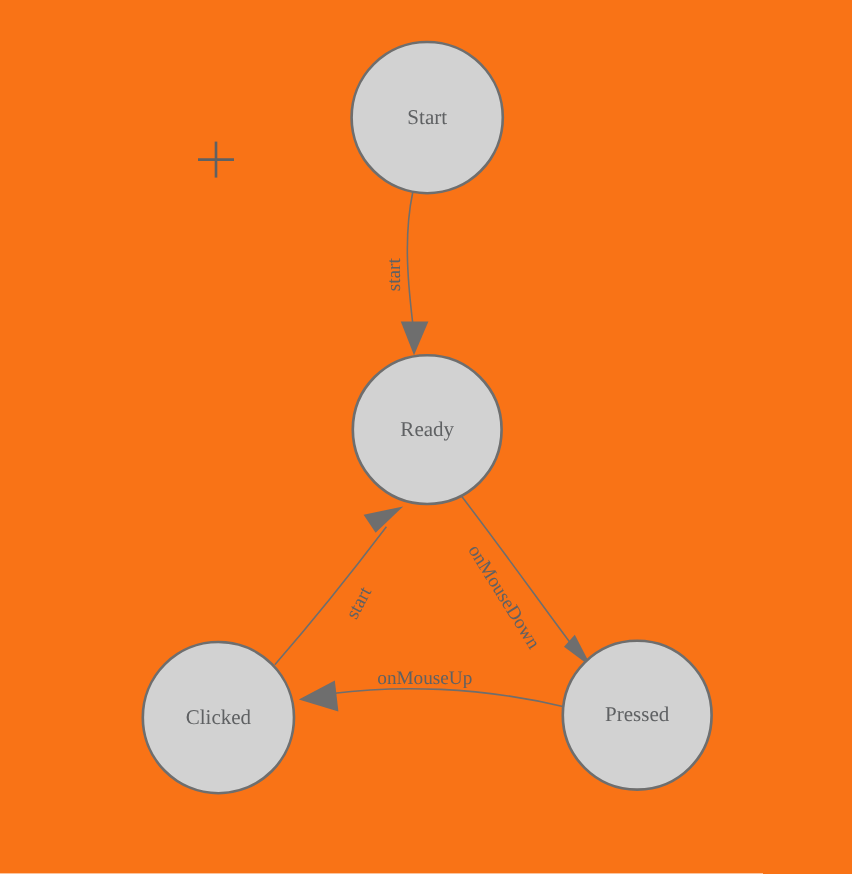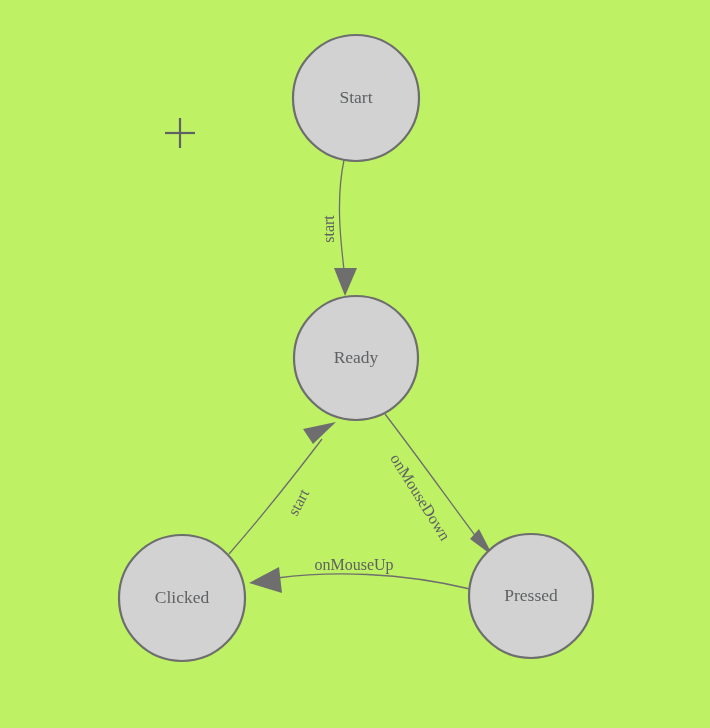--- a/index.html
+++ b/index.html
@@ -10,21 +10,21 @@
   body {
     width: 710px;
     height: 728px;
     overflow: hidden;
     font-family: "Liberation Serif", serif;
   }
   #canvas-wrap {
     position: relative;
     width: 710px;
     height: 728px;
-    background: #bef264;
+    background: #f97316;
   }
   #diagram-svg {
     position: absolute;
     top: 0;
     left: 0;
     width: 710px;
     height: 728px;
     display: block;
   }
   .state-node-circle {

